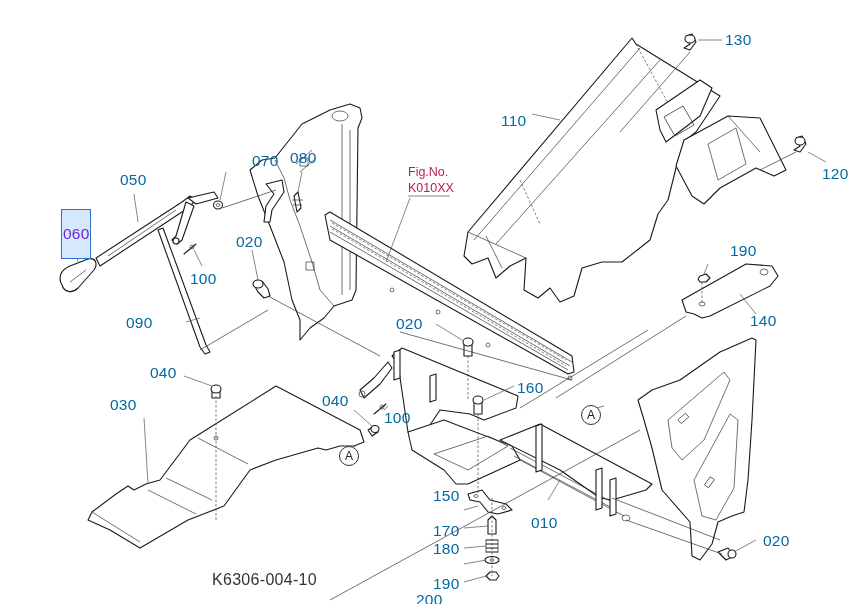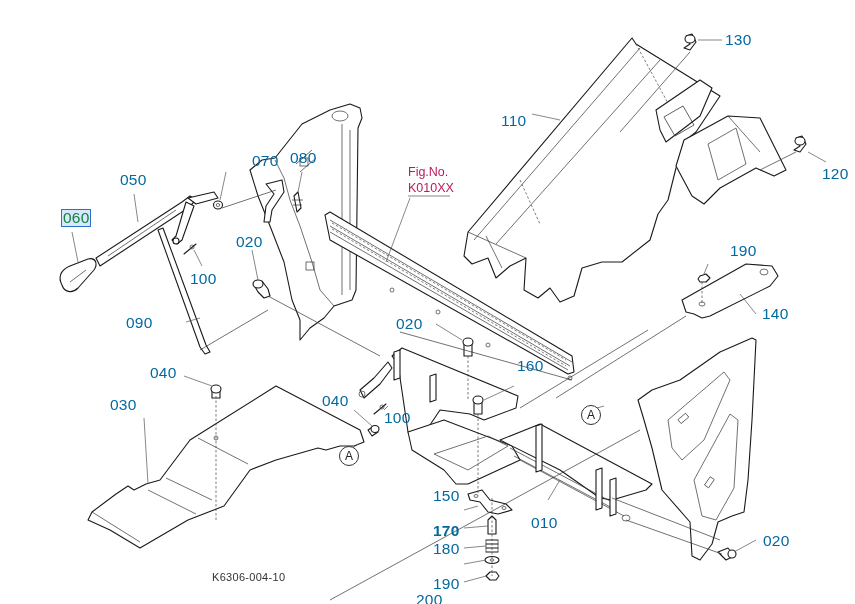--- a/index.html
+++ b/index.html
@@ -4,24 +4,24 @@
 <style>
   html, body { margin: 0; padding: 0; background: #ffffff; }
   body { width: 855px; height: 604px; overflow: hidden; position: relative; font-family: "Liberation Sans", sans-serif; }
   #diagram { position: absolute; left: 0; top: 0; width: 855px; height: 604px; }
   .ln { fill: none; stroke: #1a1a1a; stroke-width: 1.1; stroke-linejoin: round; stroke-linecap: round; }
   .thin { fill: none; stroke: #333; stroke-width: 0.7; }
   .dash { fill: none; stroke: #444; stroke-width: 0.7; stroke-dasharray: 2.5 2; }
   .leader { fill: none; stroke: #555; stroke-width: 0.7; }
   .part { fill: #fff; stroke: #1a1a1a; stroke-width: 1.1; stroke-linejoin: round; }
   .lbl { position: absolute; font-size: 15.5px; color: #0369a1; line-height: 1; letter-spacing: 0.2px; white-space: nowrap; cursor: pointer; }
-  .lbl.selected { background: #d6e8fb; outline: 1.5px solid #2a6fc9; color: #15803d; padding: 0 1px; }
+  .lbl.selected { background: #d6e8fb; outline: 1.5px solid #2a6fc9; color: #6d28d9; padding: 16px 1px; }
   .fig { position: absolute; font-size: 12.5px; color: #be185d; line-height: 1.25; }
   .fig span { display: block; }
-  .code { position: absolute; font-size: 11px; color: #333; letter-spacing: 0.3px; }
+  .code { position: absolute; font-size: 16px; color: #333; letter-spacing: 0.3px; }
   .circ { position: absolute; width: 18px; height: 18px; border: 1px solid #333; border-radius: 50%; font-size: 12px; line-height: 18px; text-align: center; color: #222; background: #fff; }
 </style>
 </head>
 <body>
 
 <svg id="diagram" viewBox="0 0 855 604" xmlns="http://www.w3.org/2000/svg">
 
   <g>
     <path class="part" d="M62,285 C58,278 60,270 70,266 L88,259 C96,257 98,264 94,270 L78,288 C72,294 64,292 62,285 Z"></path>
     <path class="thin" d="M70,282 L86,270"></path>
@@ -266,31 +266,31 @@
 <div class="lbl" style="left:120px;top:172px;">050</div>
 <div class="lbl" style="left:224px;top:153px;margin-left:28px;">070</div>
 <div class="lbl" style="left:290px;top:150px;">080</div>
 <div class="lbl" style="left:190px;top:271px;">100</div>
 <div class="lbl" style="left:126px;top:315px;">090</div>
 <div class="lbl" style="left:236px;top:234px;">020</div>
 <div class="lbl" style="left:501px;top:106px;margin-top:7px;">110</div>
 <div class="lbl" style="left:725px;top:32px;">130</div>
 <div class="lbl" style="left:822px;top:166px;">120</div>
 <div class="lbl" style="left:730px;top:243px;">190</div>
-<div class="lbl" style="left:750px;top:306px;margin-left:12px;">140</div>
+<div class="lbl" style="left:750px;top:313px;">140</div>
 <div class="lbl" style="left:763px;top:533px;">020</div>
 <div class="lbl" style="left:150px;top:365px;">040</div>
 <div class="lbl" style="left:110px;top:397px;">030</div>
 <div class="lbl" style="left:322px;top:393px;">040</div>
 <div class="lbl" style="left:384px;top:410px;">100</div>
 <div class="lbl" style="left:396px;top:316px;">020</div>
-<div class="lbl" style="left:517px;top:358px;">160</div>
+<div class="lbl" style="left:517px;top:380px;">160</div>
 <div class="lbl" style="left:531px;top:515px;">010</div>
 <div class="lbl" style="left:433px;top:488px;text-align:right;">150</div>
-<div class="lbl" style="left:433px;top:523px;font-weight:bold;">170</div>
+<div class="lbl" style="left:433px;top:523px;">170</div>
 <div class="lbl" style="left:433px;top:541px;">180</div>
 <div class="lbl" style="left:416px;top:558px;margin-top:34px;">200</div>
 <div class="lbl" style="left:433px;top:576px;">190</div>
 
 <div class="circ" style="left:339px;top:446px;">A</div>
 <div class="circ" style="left:581px;top:405px;">A</div>
 
 <div class="fig" style="left:408px;top:165px;">
   <span>Fig.No.</span>
   <span>K010XX</span>

